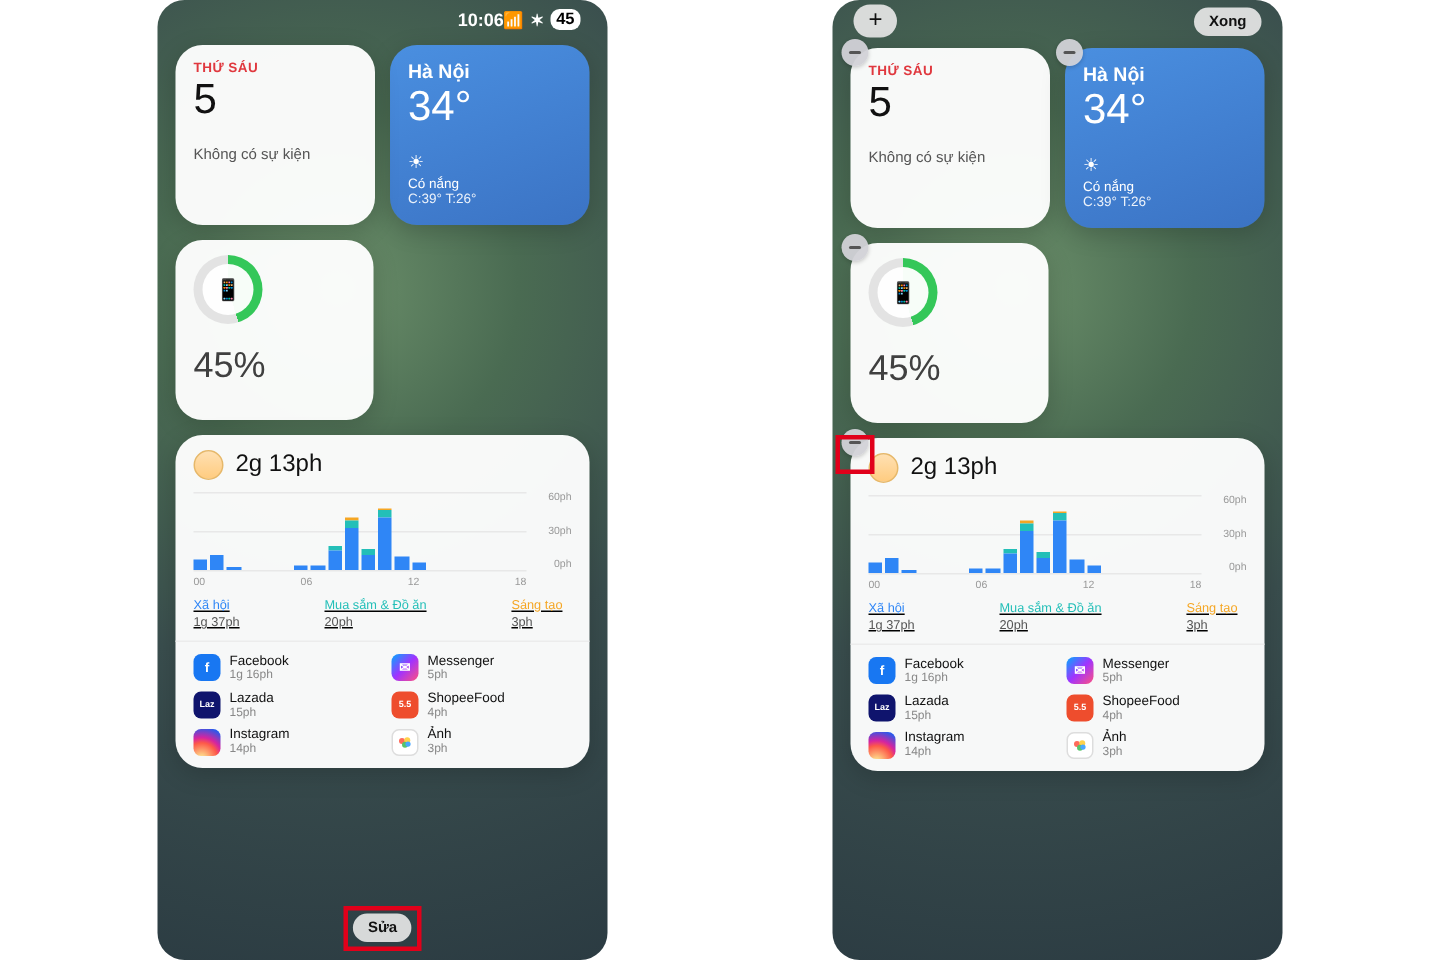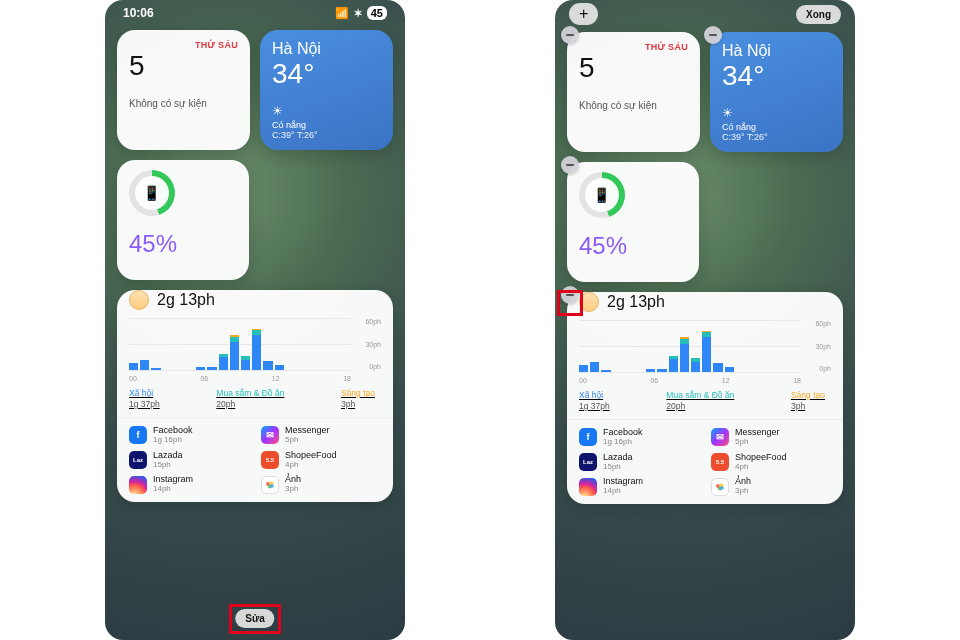--- a/index.html
+++ b/index.html
@@ -1,43 +1,43 @@
 <!DOCTYPE html>
 <html><head>
 <meta charset="utf-8">
 <style>
   * { box-sizing: border-box; margin: 0; padding: 0; font-family: -apple-system, "SF Pro Text", "Helvetica Neue", Arial, sans-serif; }
   body { width: 960px; height: 640px; background: #fff; display: flex; justify-content: space-around; align-items: flex-start; padding: 0 30px; }
   .phone { width: 300px; height: 640px; position: relative; border-radius: 18px; overflow: hidden;
            background: radial-gradient(circle at 40% 30%, #6b8f6a 0%, #4a6b52 25%, #3a4e4e 55%, #2b3b42 100%); }
-  .status-bar { height: 26px; display: flex; justify-content: space-between; align-items: center; padding: 0 18px; color: #fff; font-size: 12px; font-weight: 600; }
+  .status-bar { height: 26px; display: flex; justify-content: flex-end; align-items: center; padding: 0 18px; color: #fff; font-size: 12px; font-weight: 600; }
   .status-right { display: flex; align-items: center; gap: 4px; }
   .sig-icon, .wifi-icon { font-size: 11px; }
   .batt-pill { background: #fff; color: #000; font-size: 11px; font-weight: 700; padding: 1px 4px; border-radius: 6px; }
   .edit-bar { height: 28px; display: flex; justify-content: space-between; align-items: center; padding: 0 14px; }
   .pill { background: rgba(230,230,230,0.92); color: #111; font-size: 10px; font-weight: 600; padding: 4px 10px; border-radius: 14px; display: inline-flex; align-items: center; justify-content: center; min-width: 28px; }
   .pill.plus { font-size: 16px; font-weight: 400; padding: 2px 10px; }
   .content { padding: 4px 12px 0; }
   .row2 { display: flex; gap: 10px; margin-bottom: 10px; position: relative; }
   .card { background: rgba(255,255,255,0.96); border-radius: 18px; box-shadow: 0 4px 16px rgba(0,0,0,0.18); position: relative; }
   .card-cal { flex:1; height: 120px; padding: 10px 12px; }
-  .cal-day-label { color: #e0383e; font-size: 9px; font-weight: 700; letter-spacing: 0.3px; text-align: right; }
+  .cal-day-label { color: #e0383e; font-size: 9px; font-weight: 700; letter-spacing: 0.3px; }
   .cal-daynum { font-size: 28px; font-weight: 400; color: #111; line-height: 1; margin-top: 2px; }
   .cal-note { font-size: 10px; color: #555; margin-top: 18px; }
   .card-weather { flex:1; height: 120px; padding: 10px 12px; background: linear-gradient(160deg,#4a8fe0,#3b73c4); color: #fff; border-radius: 18px; box-shadow: 0 4px 16px rgba(0,0,0,0.18); }
-  .w-city { font-size: 16px; font-weight: 400; }
+  .w-city { font-size: 13px; font-weight: 700; }
   .w-temp { font-size: 28px; font-weight: 400; line-height: 1; margin-top: 2px; }
   .w-sun { font-size: 12px; margin-top: 16px; }
   .w-cond { font-size: 9px; margin-top: 2px; }
   .w-range { font-size: 9px; opacity: 0.9; }
   .card-batt { width: 132px; height: 120px; padding: 10px 12px; margin-bottom: 10px; position: relative; }
   .ring { width: 46px; height: 46px; border-radius: 50%; background: conic-gradient(#34c759 0 45%, #e3e3e3 45% 100%); display: flex; align-items: center; justify-content: center; }
   .ring-inner { width: 34px; height: 34px; border-radius: 50%; background: rgba(255,255,255,0.96); display: flex; align-items: center; justify-content: center; font-size: 14px; color: #777; }
-  .batt-pct { font-size: 24px; font-weight: 400; color: #8b5cf6; margin-top: 14px; }
-  .card-st { width: 100%; padding: 0 12px 8px; }
+  .batt-pct { font-size: 24px; font-weight: 400; color: #404040; margin-top: 14px; }
+  .card-st { width: 100%; padding: 10px 12px 8px; }
   .st-head { display: flex; align-items: center; gap: 8px; }
   .memoji { width: 20px; height: 20px; border-radius: 50%; background: linear-gradient(#ffe0b2,#ffcc80); border: 1px solid #e6b86a; }
   .st-total { font-size: 16px; font-weight: 500; color: #111; }
   .chart-wrap { position: relative; height: 64px; margin-top: 8px; }
   .grid-labels { position: absolute; right: 0; top: 0; bottom: 12px; width: 28px; display: flex; flex-direction: column; justify-content: space-between; }
   .grid-labels span { font-size: 7px; color: #999; text-align: right; }
   .grid-lines { position: absolute; left: 0; right: 30px; top: 0; bottom: 12px; }
   .gl { position: absolute; left: 0; right: 0; border-top: 1px solid #e8e8e8; }
   .bars { position: absolute; left: 0; right: 30px; bottom: 12px; height: 52px; display: flex; align-items: flex-end; gap: 2px; }
   .bar { flex: 1; display: flex; flex-direction: column-reverse; }

